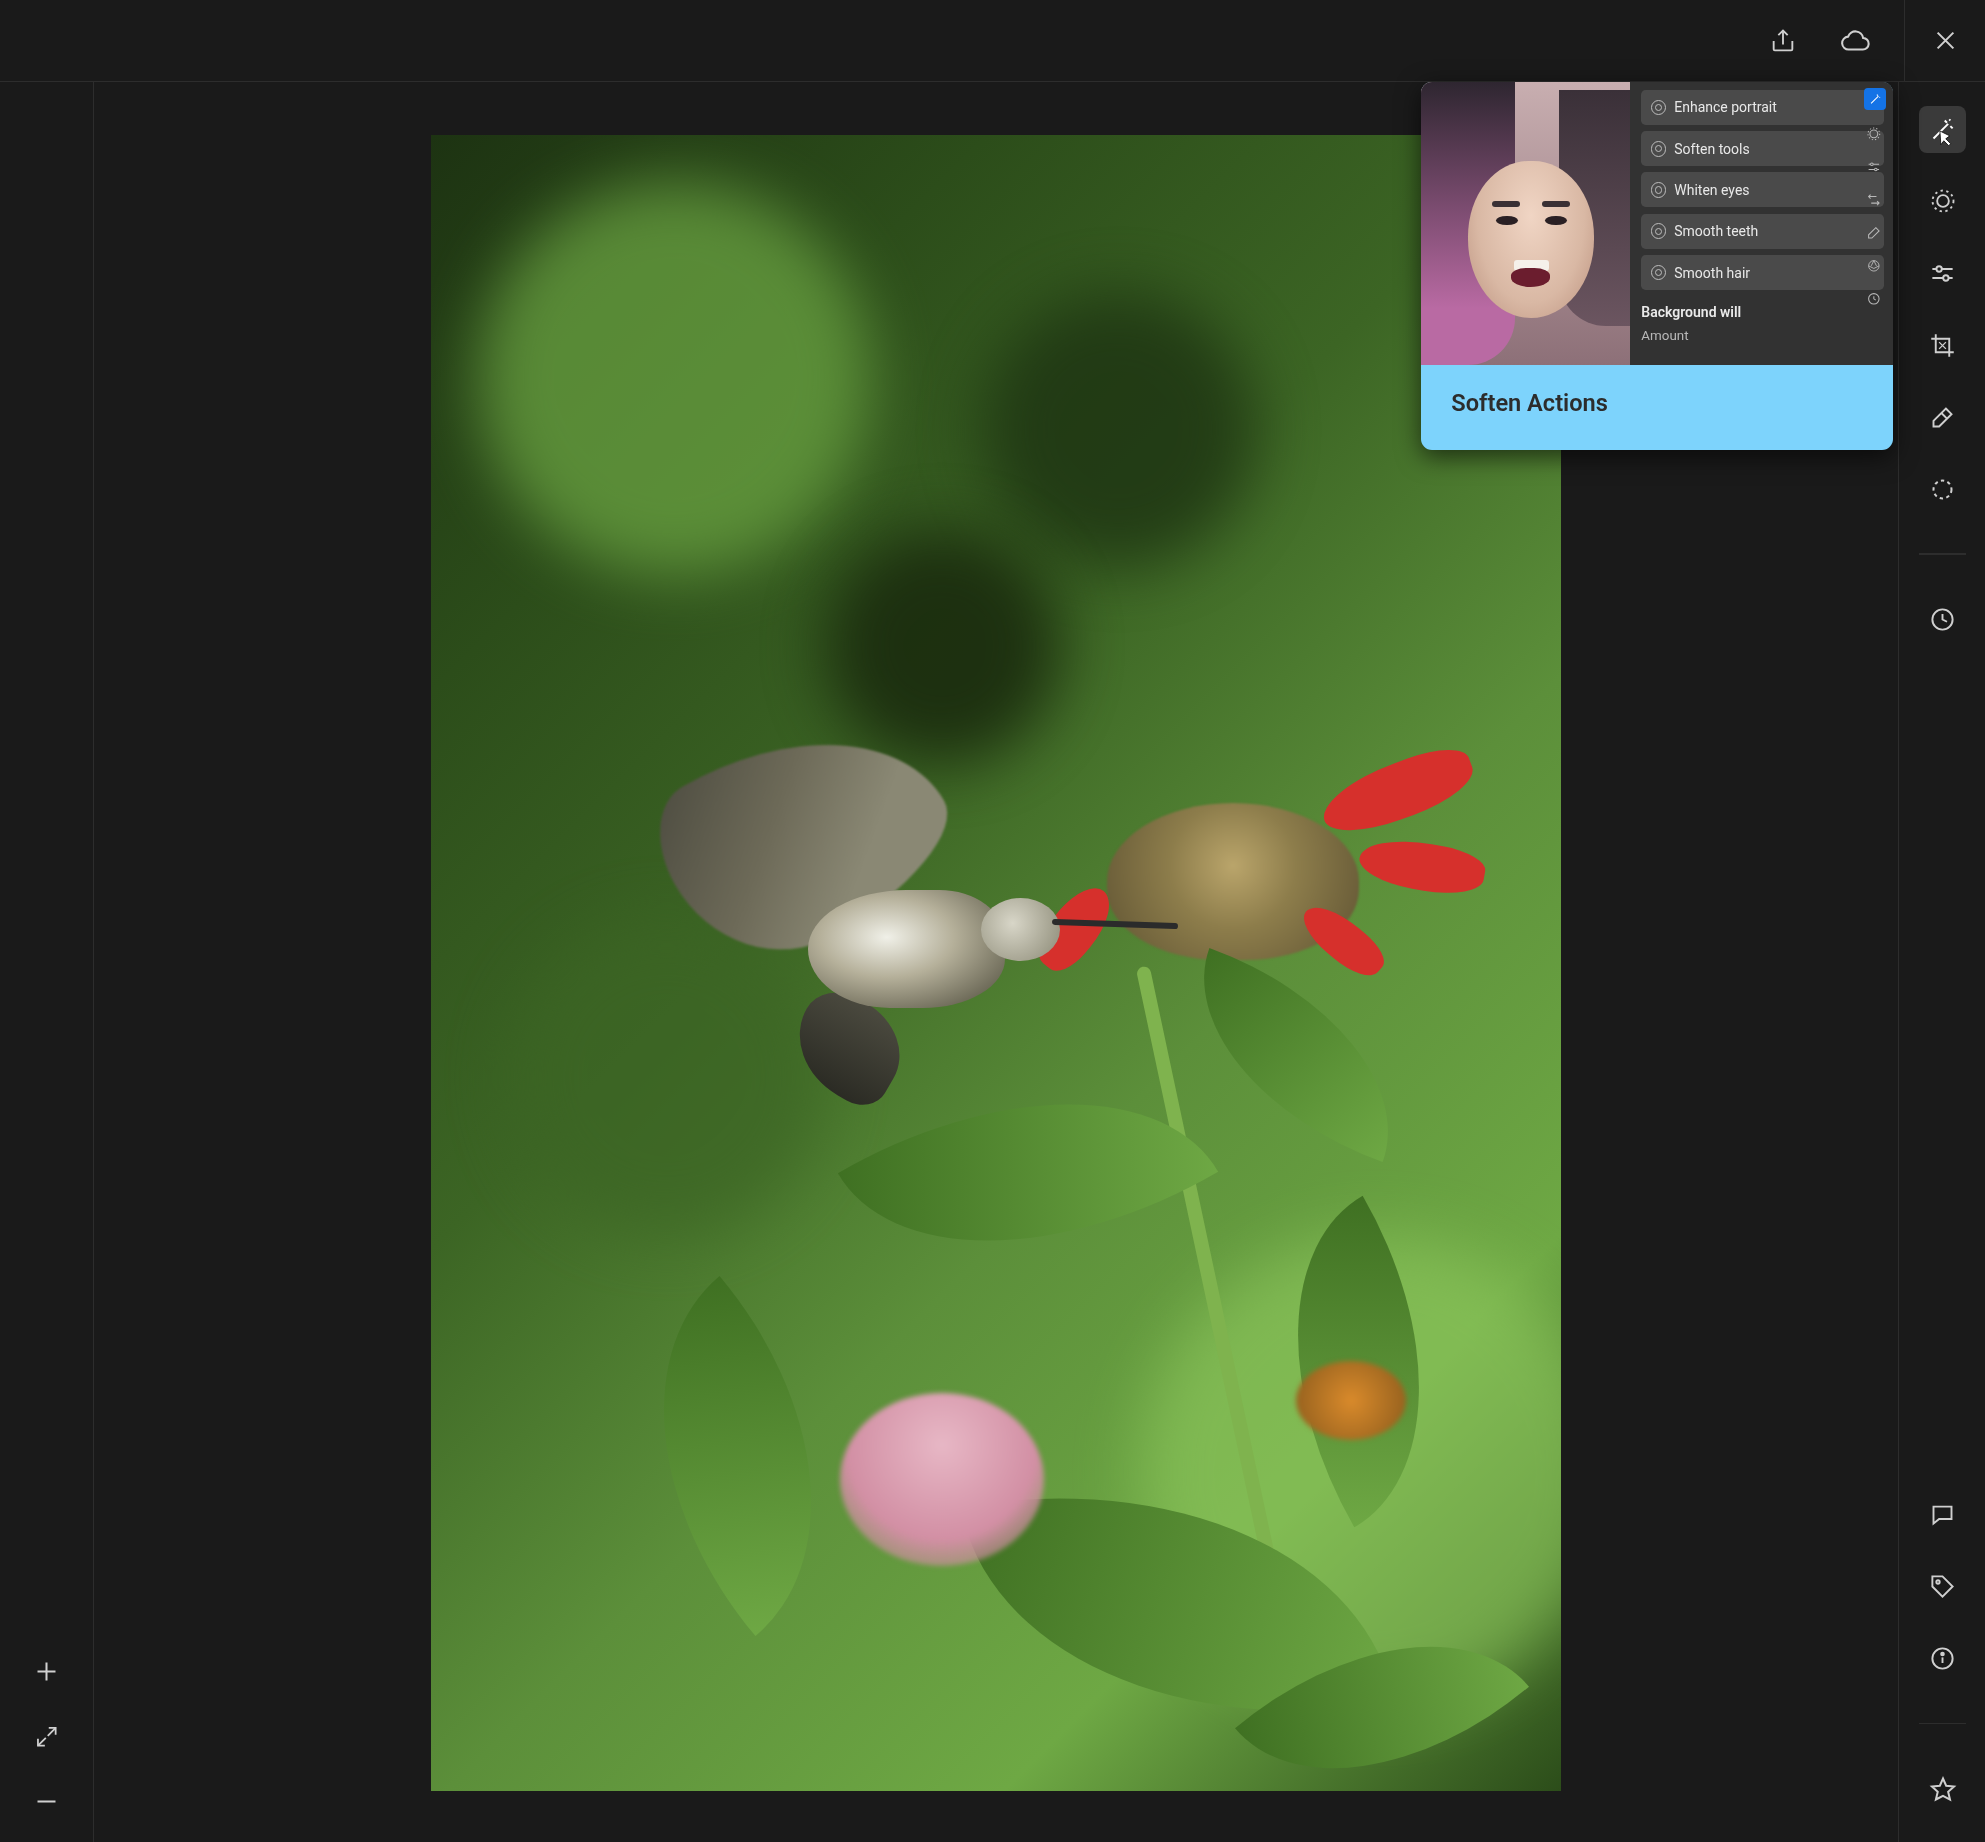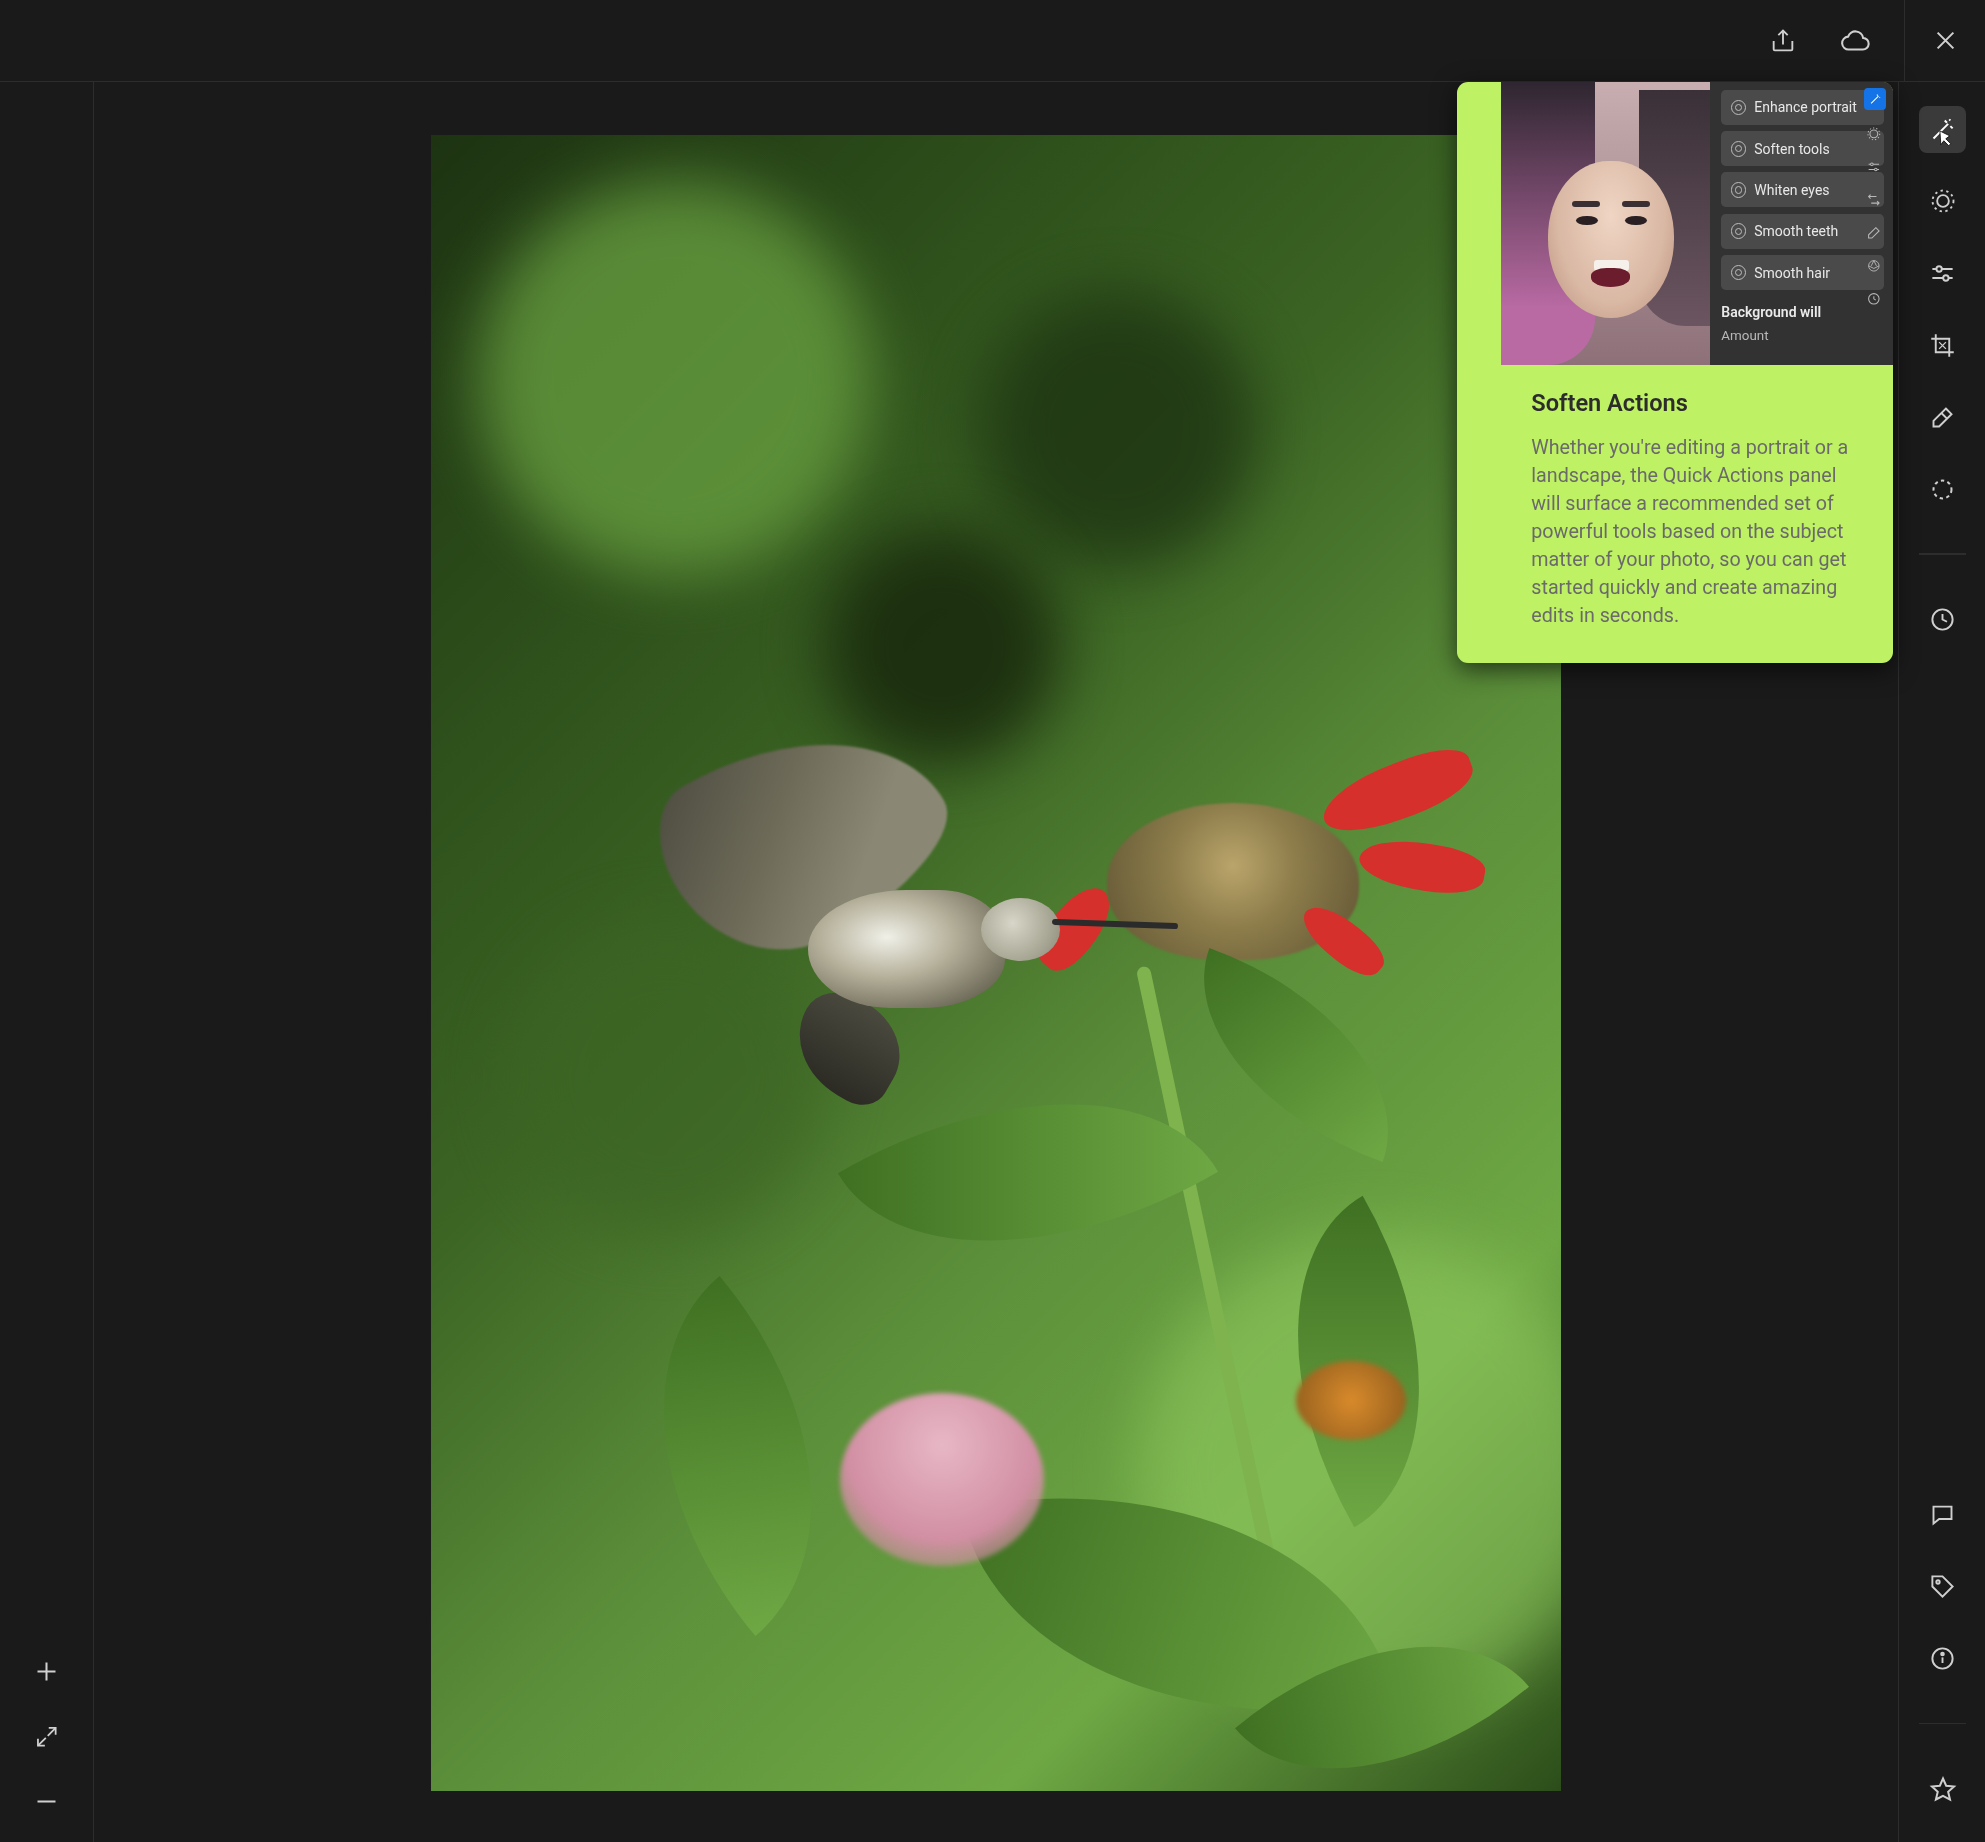--- a/index.html
+++ b/index.html
@@ -190,27 +190,26 @@
   .rs-btn { width:47px;height:47px; border-radius:7.9px; display:flex;align-items:center;justify-content:center; color:#cfcfcf; cursor:pointer;}
   .rs-btn.active{ background:#3a3a3a; color:#fff;}
   .rs-divider{height:1.6px;background:#2d2d2d;width:47px;margin:15.7px auto;}
   .rs-bottom{margin-top:auto; display:flex;flex-direction:column;align-items:center;gap:25px;padding-bottom:31px;}
 
   
   .popup {
     position:absolute;
     top: 0px;
     right: 4.7px;
-    width: 436px;
-    background:#bef264;
+    width: 472px;
+    background:#7dd3fc;
     border-radius: 11px;
     box-shadow: 0 6.3px 25px rgba(0,0,0,.6);
     overflow:hidden;
     z-index:50;
-    padding-left:44px;
   }
   .popup-screenshot{
     height:283px;
     background:#323232;
     display:flex;
     position:relative;
   }
   .mini-portrait{
     width:209px;height:100%;
     position:relative;
@@ -434,21 +433,20 @@
                   <svg width="15.7" height="15.7" viewBox="0 0 24 24" fill="none" stroke="currentColor" stroke-width="1.6">
                     <circle cx="12" cy="12" r="8"></circle>
                     <path d="M12 8v4l3 2"></path>
                   </svg>
                 </div>
             </div>
           </div>
         </div>
         <div class="popup-text">
           <div class="popup-title">Soften Actions</div>
-          <div class="popup-body">Whether you're editing a portrait or a landscape, the Quick Actions panel will surface a recommended set of powerful tools based on the subject matter of your photo, so you can get started quickly and create amazing edits in seconds.</div>
         </div>
       </div>
     </div>
 
     <div class="right-sidebar">
       <div class="rs-top">
         <div class="rs-btn active" style="position:relative;">
           <svg width="27" height="27" viewBox="0 0 24 24" fill="none" stroke="currentColor" stroke-width="1.7">
             <path d="M4 20L17 7"></path>
               <path d="M14 4l2 2"></path>

